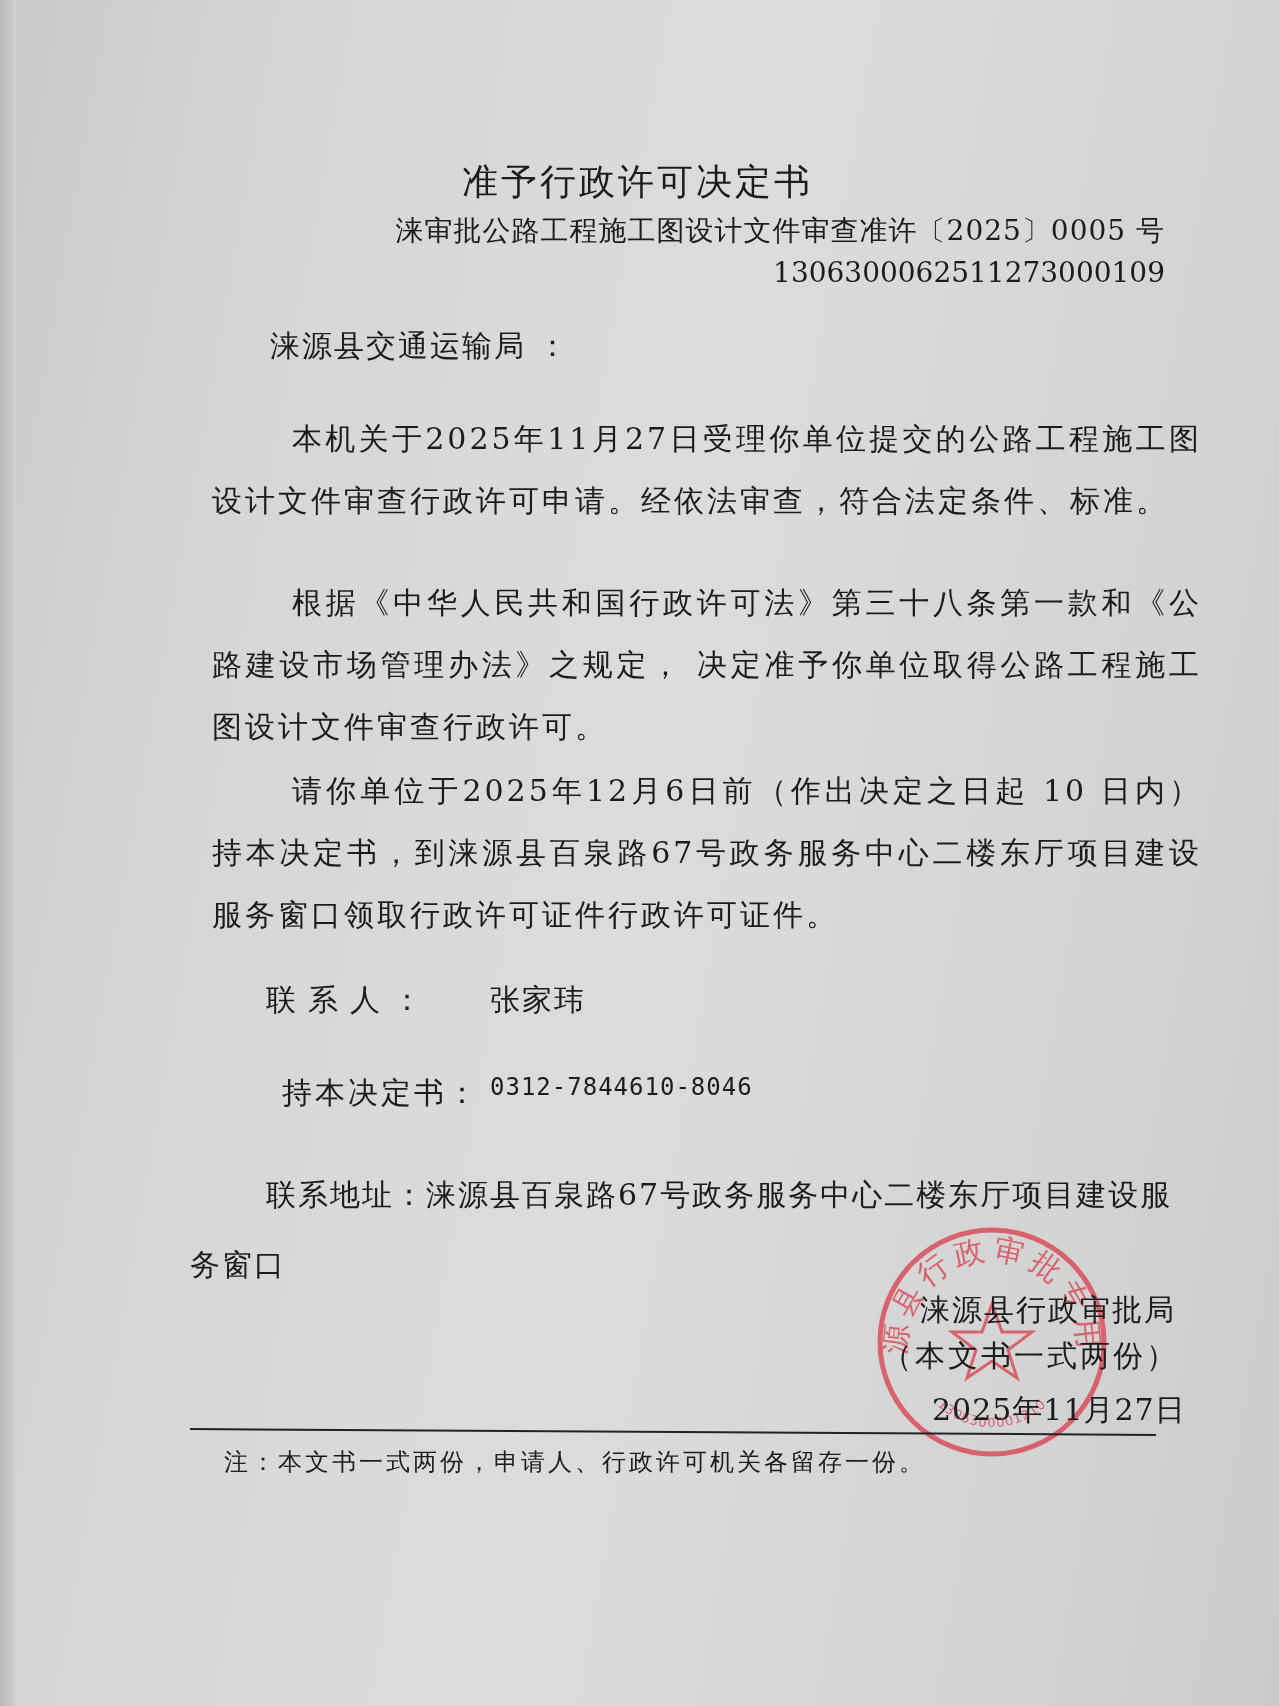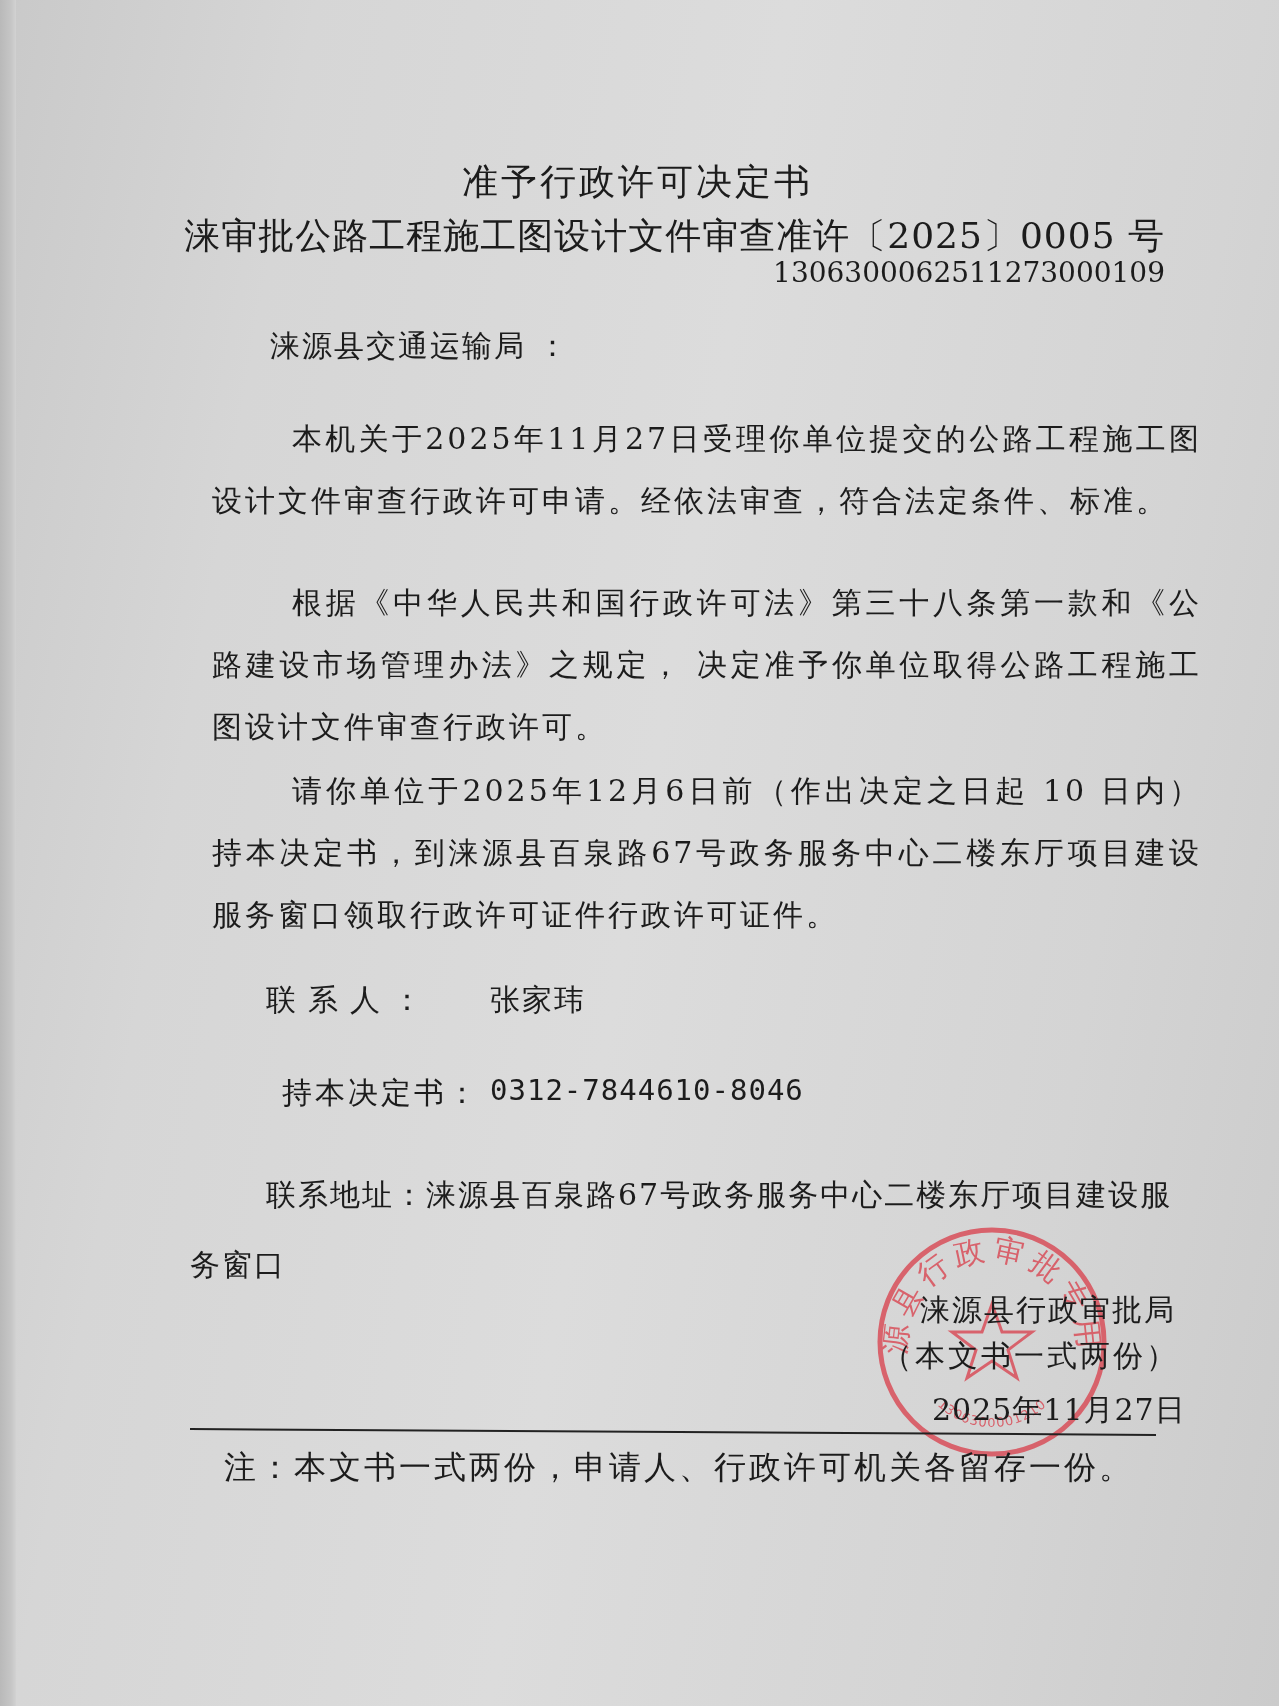--- a/index.html
+++ b/index.html
@@ -10,37 +10,37 @@
     color: #1c1c1c;
     position: relative;
   }
   .edge {
     position: absolute; left: 0; top: 0; width: 16px; height: 1706px;
     background: linear-gradient(90deg, #b9b9b9, #c6c6c6 70%, #d2d2d2);
   }
   .page { position: absolute; left: 0; top: 0; width: 1279px; height: 1452px; }
   .t { position: absolute; white-space: nowrap; font-size: 30px; letter-spacing: 2px; }
   .title { left: 462px; top: 158px; font-size: 36px; letter-spacing: 3px; }
-  .docno { right: 114px; top: 212px; font-size: 36px; letter-spacing: 1px; }
+  .docno { right: 114px; top: 212px; font-size: 28px; letter-spacing: 1px; }
   .serial { right: 114px; top: 256px; font-size: 28px; letter-spacing: 0px; }
   .recipient { left: 270px; top: 326px; }
   .para { position: absolute; left: 190px; width: 990px; font-size: 30px; line-height: 62px; letter-spacing: 3px; text-indent: 80px; text-align: justify; margin-left: 22px; }
   .p1 { top: 408px; }
   .p2 { top: 572px; }
   .p3 { top: 760px; }
   .label { left: 266px; top: 980px; letter-spacing: 12px; }
   .val-name { left: 490px; top: 980px; }
   .label2 { left: 282px; top: 1073px; letter-spacing: 3px; }
-  .val-phone { left: 490px; top: 1073px; font-family: "DejaVu Sans Mono", "Liberation Mono", monospace; font-size: 29px; letter-spacing: 1px; }
+  .val-phone { left: 490px; top: 1073px; font-family: "DejaVu Sans Mono", "Liberation Mono", monospace; font-size: 24px; letter-spacing: 1px; }
   .addr { position: absolute; left: 190px; top: 1160px; width: 990px; font-size: 30px; line-height: 70px; letter-spacing: 2px; text-indent: 76px; }
   .sign1 { left: 880px; top: 1290px; letter-spacing: 2px; margin-left: 40px; }
   .sign2 { left: 882px; top: 1336px; letter-spacing: 3px; }
   .sign3 { left: 932px; top: 1390px; letter-spacing: 1px; }
   .rule { position: absolute; left: 190px; top: 1428px; width: 966px; height: 0; border-top: 2px solid #222; transform: rotate(0.35deg); transform-origin: left; }
-  .note { left: 224px; top: 1446px; font-size: 32px; letter-spacing: 3px; }
+  .note { left: 224px; top: 1446px; font-size: 24px; letter-spacing: 3px; }
   .seal { position: absolute; left: 872px; top: 1222px; width: 240px; height: 240px; opacity: 0.78; }
 </style>
 </head>
 <body>
 
 <div class="edge"></div>
 
 <div class="page">
 
   <div class="t title">准予行政许可决定书</div>

